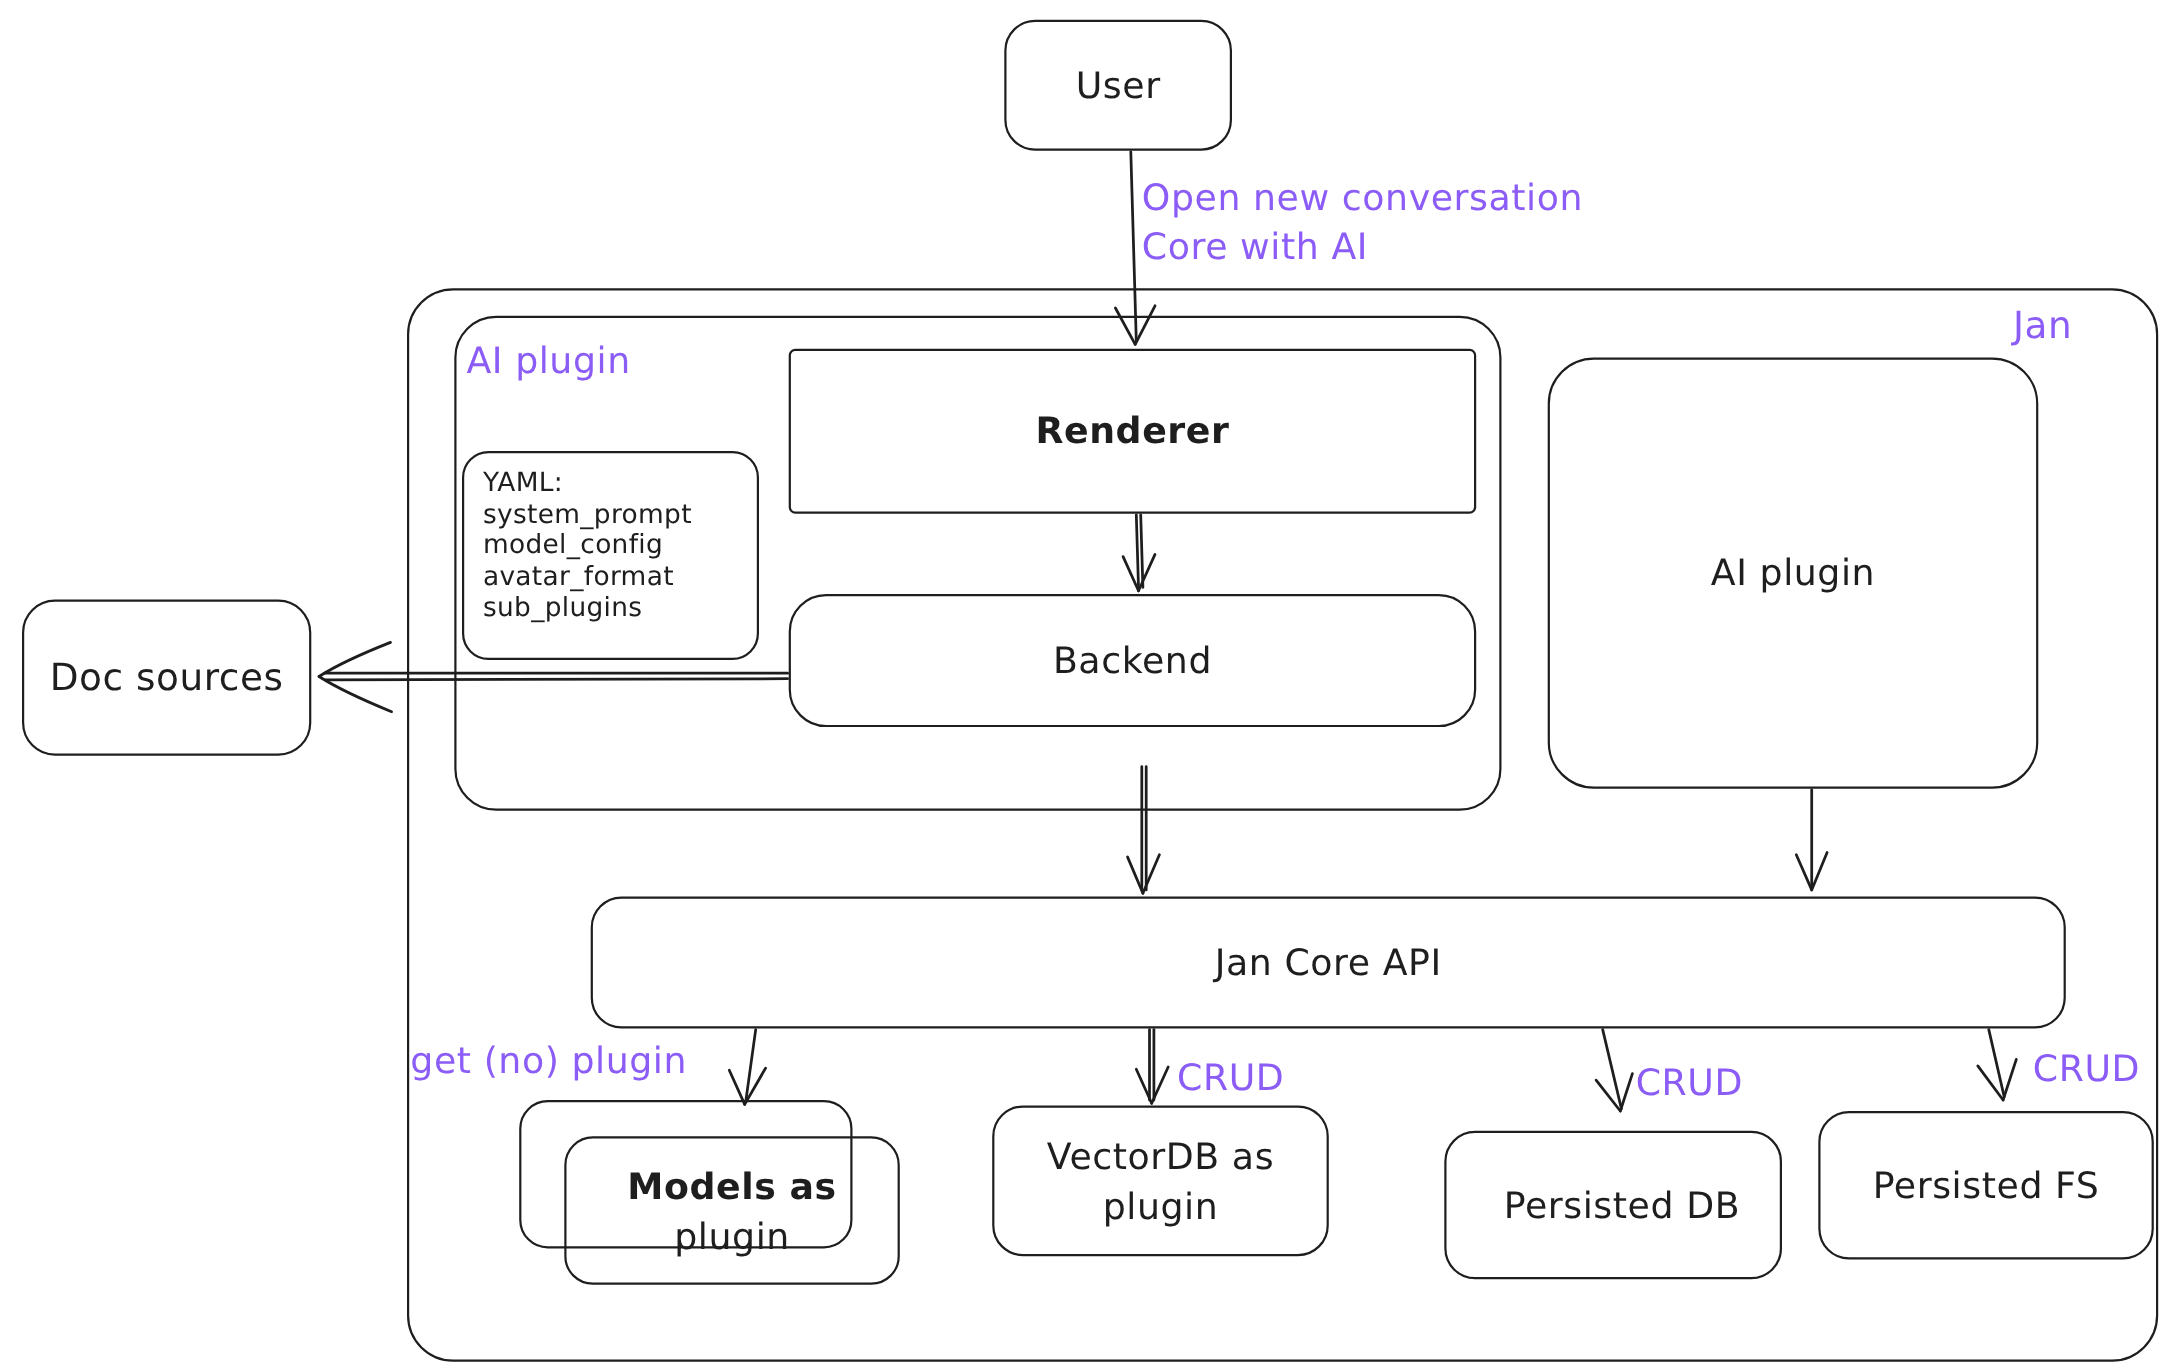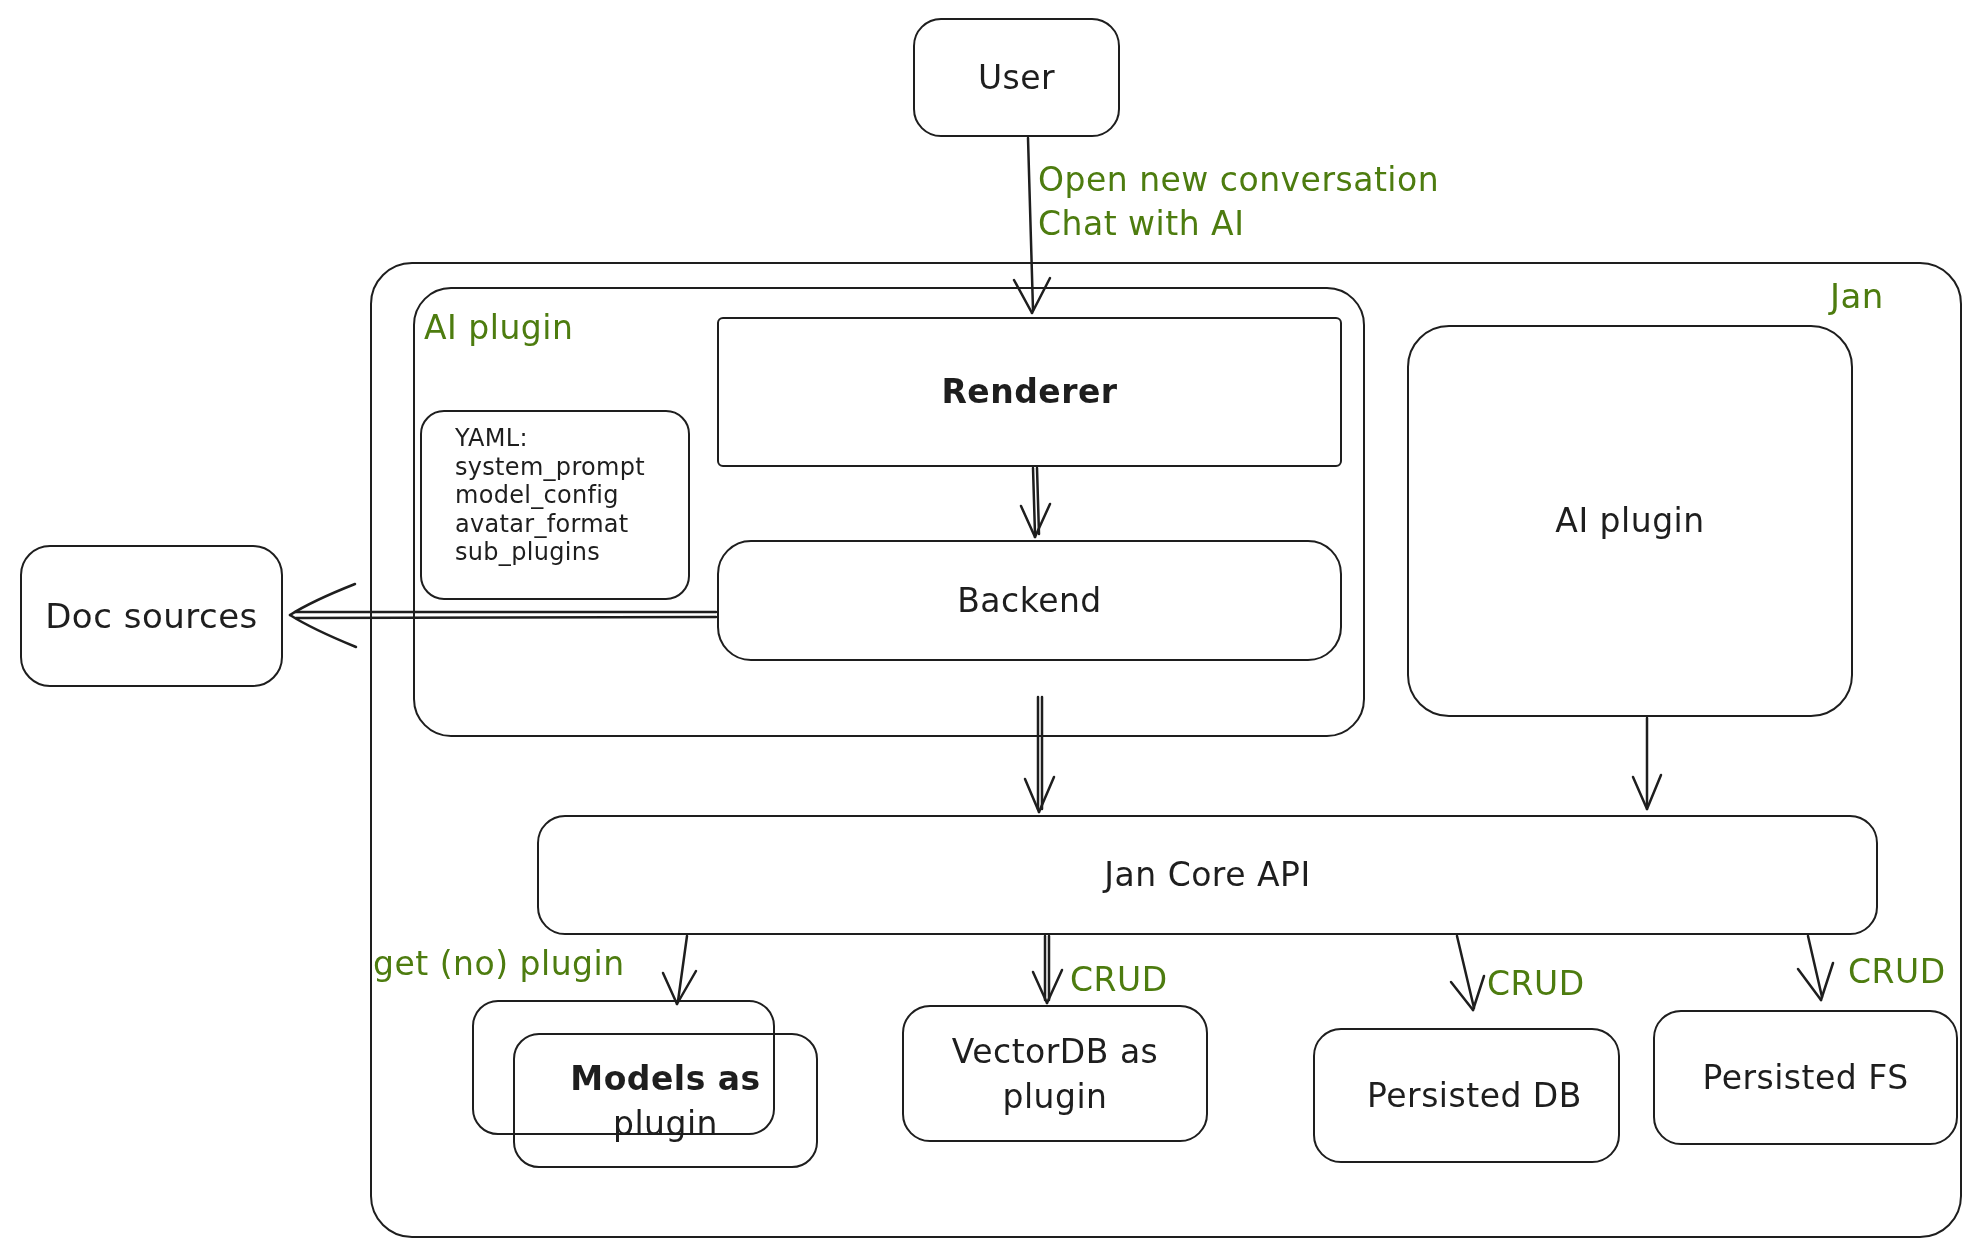--- a/index.html
+++ b/index.html
@@ -29,35 +29,34 @@
     color:#1e1e1e;
     letter-spacing:0.5px;
     white-space:nowrap;
   }
   .floating{
     position:absolute;
     font-size:33px;
     line-height:44px;
     letter-spacing:0.5px;
     white-space:nowrap;
-    color:#4d7c0f;
+    color:#8b5cf6;
   }
   .yaml-note{
     align-items:flex-start;
     justify-content:flex-start;
     padding:12px 0 0 17px;
     border-radius:24px;
   }
   .yaml-line{
     font-size:24px;
     line-height:28.5px;
     letter-spacing:0.3px;
     white-space:nowrap;
     text-align:center;
-    margin-left:16px;
   }
   svg.edges{
     position:absolute;
     left:0;top:0;
     width:1981px;height:1246px;
     pointer-events:none;
   }
 </style>
 </head>
 <body>
@@ -69,21 +68,21 @@
 
   <div class="box" style="left:413px;top:287px;width:952px;height:450px;border-radius:38px;"></div>
   <div class="floating" style="left:424px;top:306px;">AI plugin</div>
 
   <div class="box" style="left:913px;top:18px;width:207px;height:119px;border-radius:28px;align-items:center;">
     <span class="lbl">User</span>
   </div>
 
   <div class="floating" style="left:1038px;top:158px;">
     <div>Open new conversation</div>
-    <div>Chat with AI</div>
+    <div>Core with AI</div>
   </div>
 
   <div class="box" style="left:717px;top:317px;width:625px;height:150px;border-radius:6px;font-weight:bold;">
     <span class="lbl">Renderer</span>
   </div>
 
   <div class="box" style="left:717px;top:540px;width:625px;height:121px;border-radius:34px;">
     <span class="lbl">Backend</span>
   </div>
 

